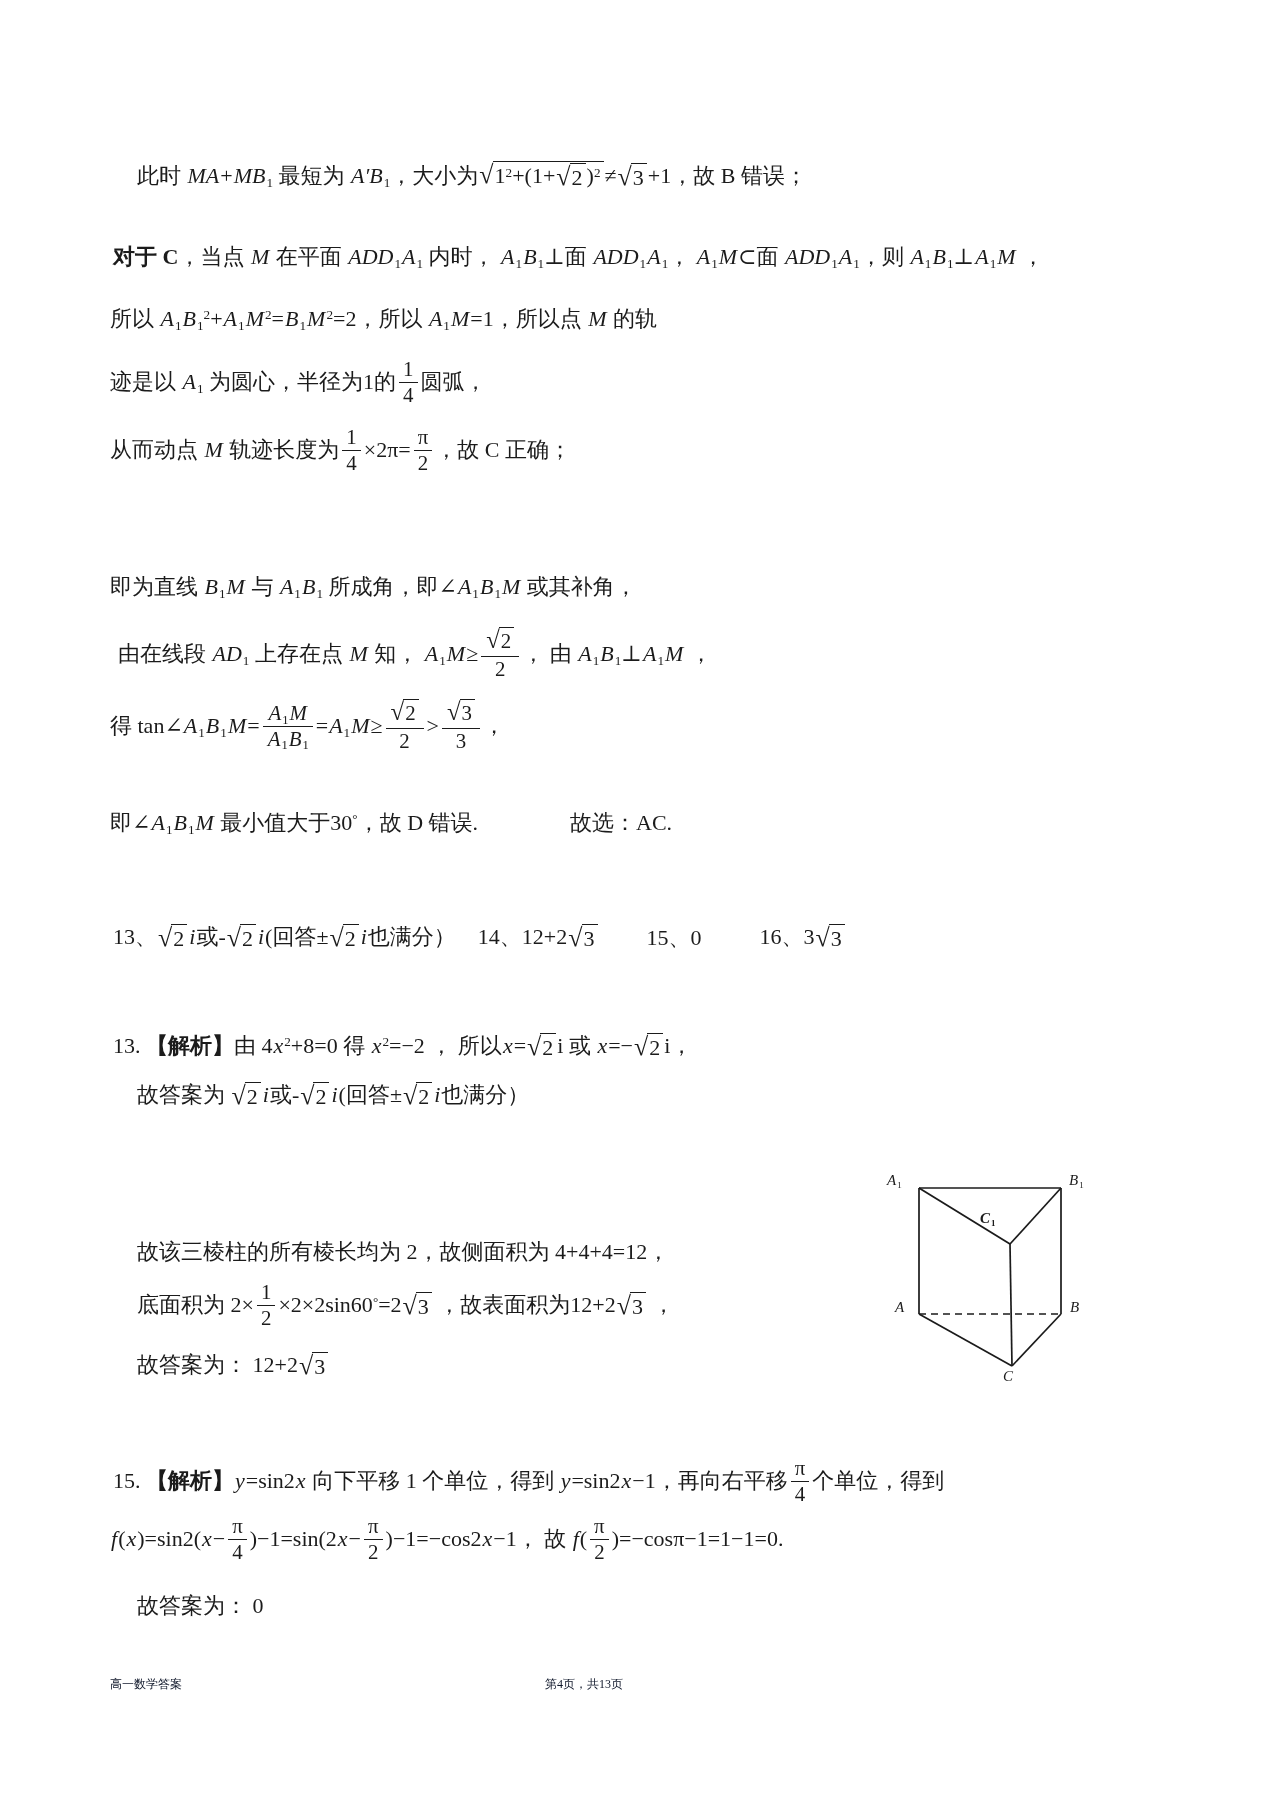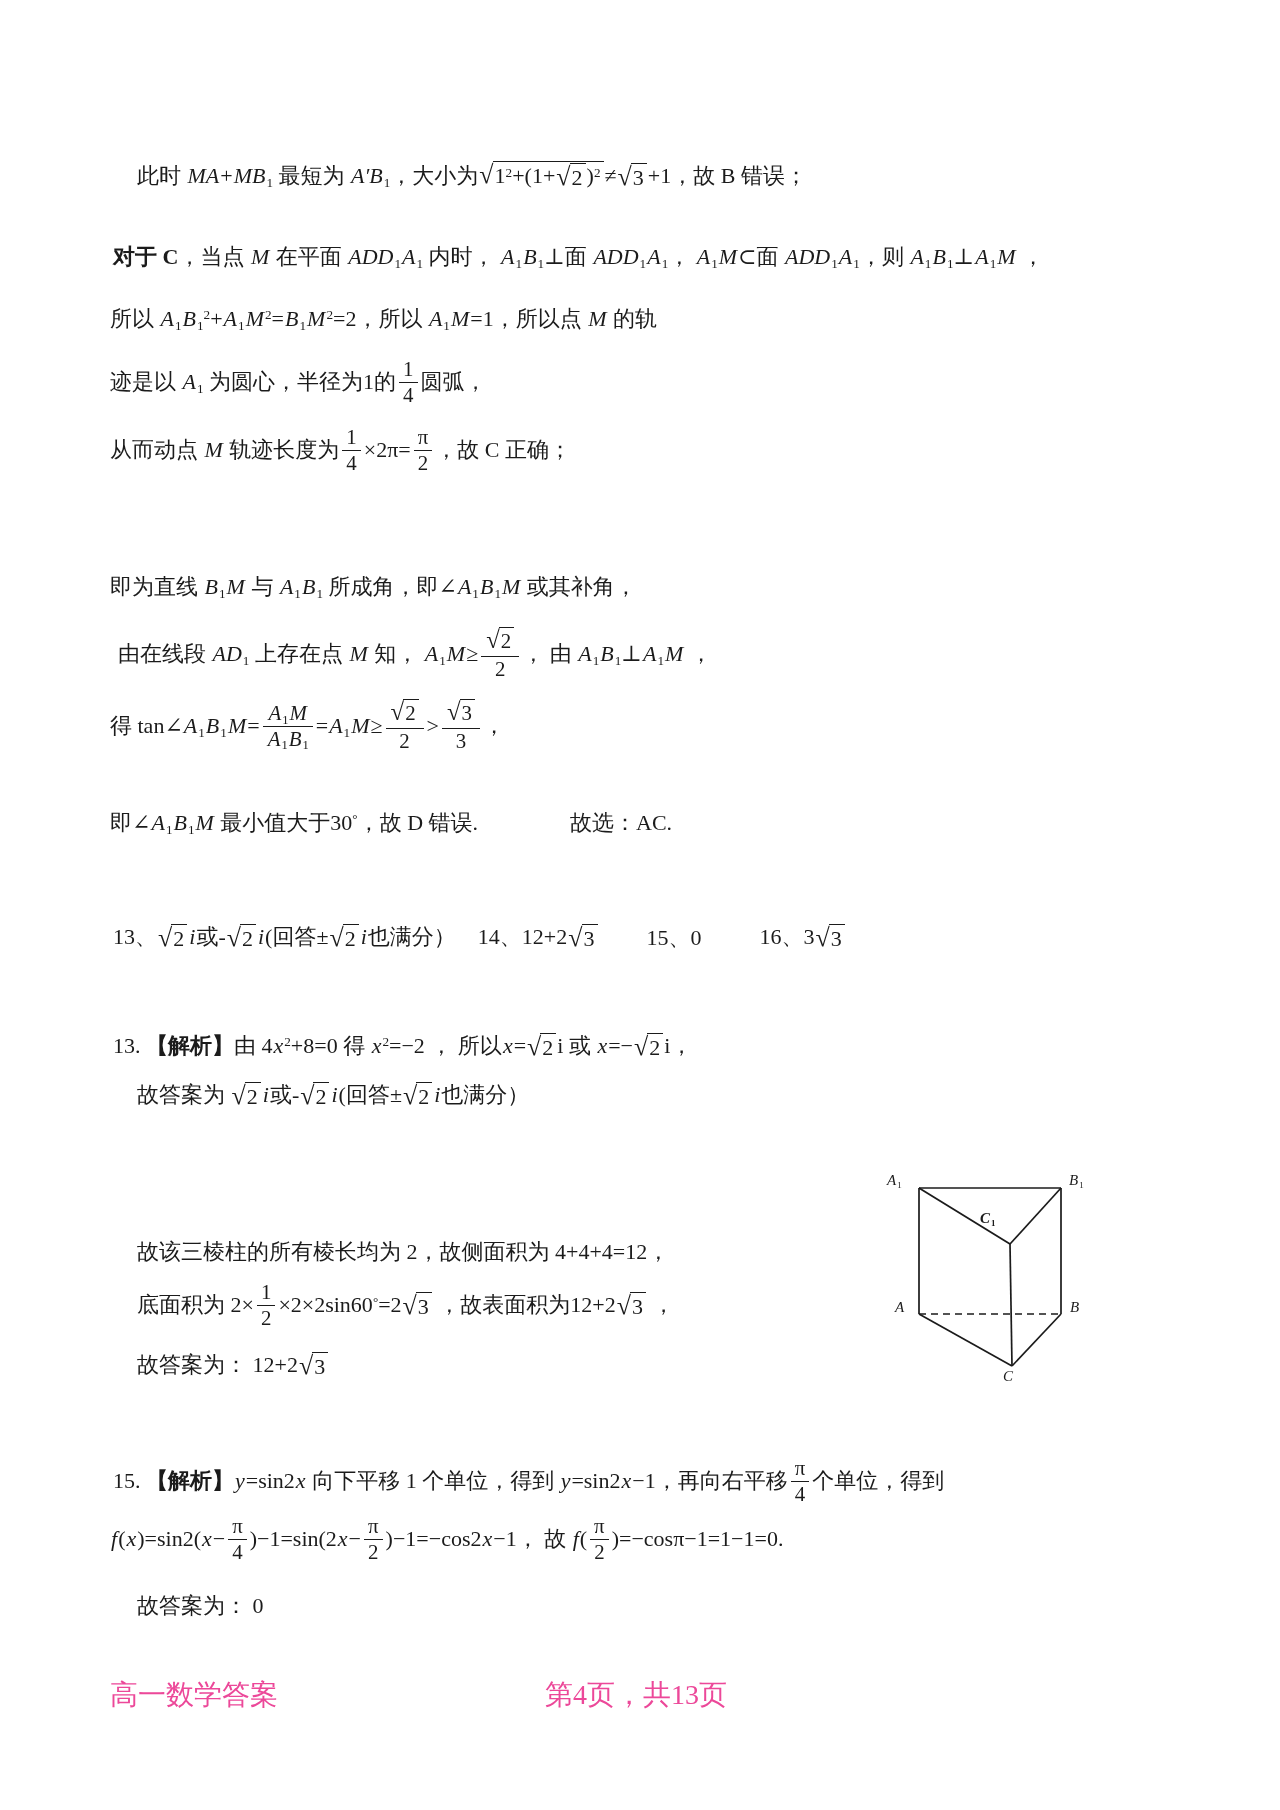--- a/index.html
+++ b/index.html
@@ -32,21 +32,21 @@
   .sqrt{display:inline-flex;align-items:flex-start;vertical-align:middle;margin:0 1px;transform:translateY(-1px);}
   .rad{font-size:1.18em;line-height:1.05;margin-right:-1px;}
   .vinc{border-top:1.6px solid currentColor;padding:0 3px 0 2px;line-height:1.25;}
   .sec-header{font-weight:bold;letter-spacing:0.3px;}
   .answers-row{position:absolute;display:flex;align-items:flex-end;}
   .ans-item{white-space:nowrap;}
   .gap-lg{display:inline-block;width:92px;}
   .figure{position:absolute;}
   .figure svg{position:absolute;left:0;top:0;}
   .fig-label{position:absolute;font-size:15px;white-space:nowrap;}
-  .footer-left,.footer-right{position:absolute;font-size:28px;color:#ec4899;}
+  .footer-left,.footer-right{position:absolute;font-size:12px;color:#0f172a;}
 </style>
 </head>
 <body>
 
 <div class="page">
 
   <div class="mline" style="top:162px;left:137px;">此时 <i class="mv">MA</i>+<i class="mv">MB</i><sub class="ms">1</sub> 最短为 <i class="mv">A′B</i><sub class="ms">1</sub>，大小为<span class="sqrt">
         <span class="rad">√</span>
         <span class="vinc">1<sup class="ms">2</sup>+(1+<span class="sqrt">
             <span class="rad">√</span>

